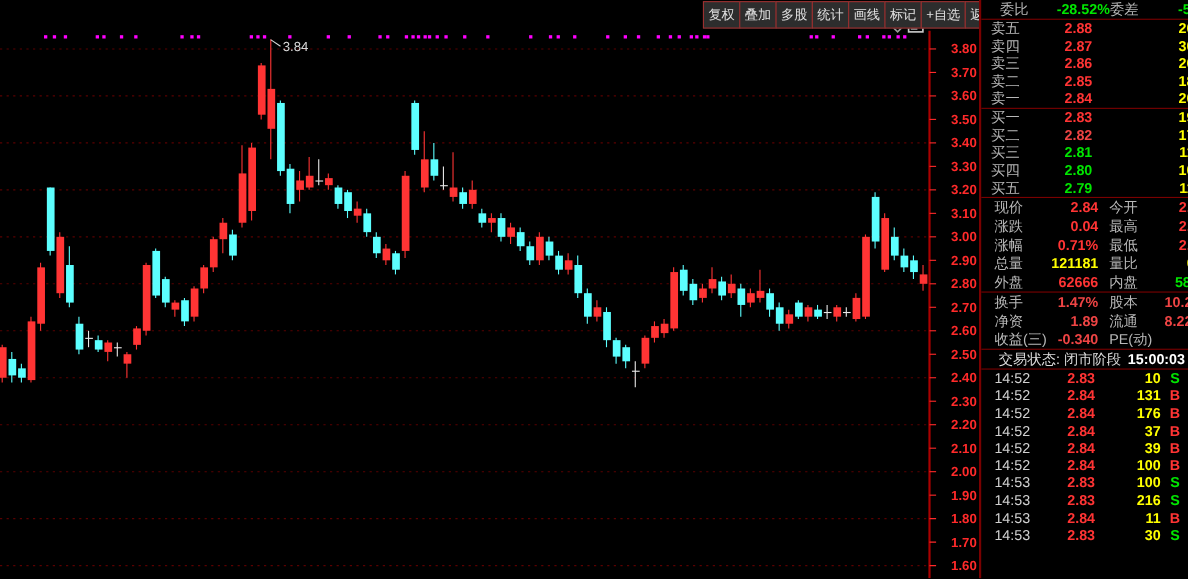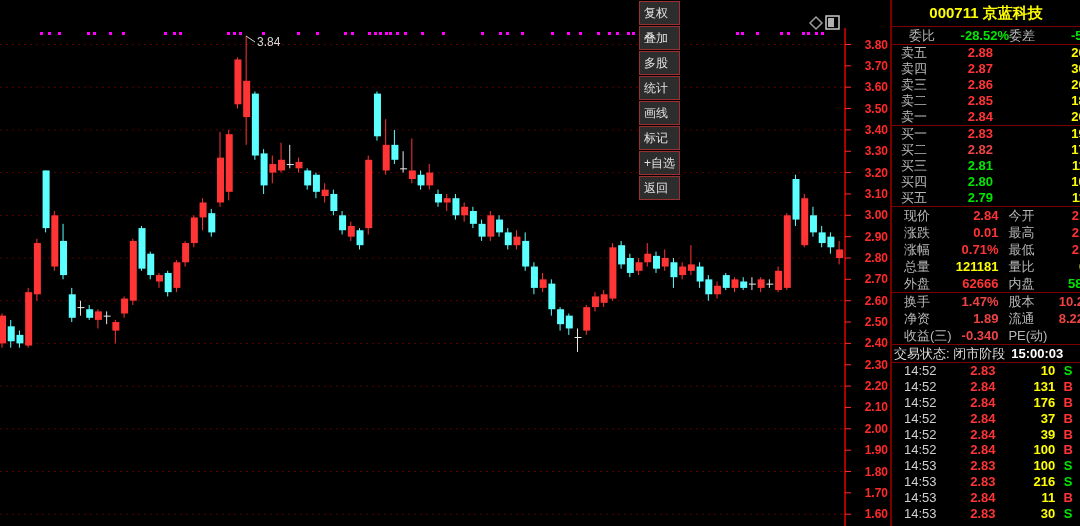--- a/index.html
+++ b/index.html
@@ -1,21 +1,21 @@
 <!DOCTYPE html>
 <html><head>
 <meta charset="utf-8">
 <style>
   html,body{margin:0;padding:0;background:#000;}
   #screen{position:relative;width:1080px;height:526px;background:#000;overflow:hidden;
           font-family:"Liberation Sans","DejaVu Sans",sans-serif;}
   
   #chart-svg{position:absolute;left:0;top:0;}
   
-  #toolbar{position:absolute;left:640px;top:0;height:19px;display:flex;flex-direction:column;}
+  #toolbar{position:absolute;left:640px;top:0;height:19px;display:flex;}
   .tb-btn{box-sizing:border-box;height:25px;margin-top:1px;margin-left:-1px;
           border:1px solid #9c2f2f;background:#2d2d2d;color:#e2e2e2;
           font-size:12px;line-height:22px;padding:0 4px;white-space:nowrap;cursor:pointer;}
   
   #panel{position:absolute;left:890px;top:0;width:190px;height:526px;background:#000;
          border-left:2px solid #7a0000;box-sizing:border-box;overflow:hidden;font-size:13px;}
   .sep{border-bottom:1px solid #7a0000;}
   #title-row{height:26px;line-height:26px;text-align:center;color:#ffff00;
              font-weight:bold;font-size:15px;white-space:nowrap;}
   .prow{display:flex;height:16px;line-height:16px;white-space:nowrap;width:205px;}
@@ -28,21 +28,21 @@
   .ob-price{width:56px;text-align:right;}
   .ob-vol{width:100px;text-align:right;}
   .q-l1{width:52px;padding-left:12px;}
   .q-v1{width:44px;text-align:right;}
   .q-l2{width:40px;margin-left:10px;}
   .q-v2{width:50px;text-align:right;}
   .wb-l1{width:36px;padding-left:17px;}
   .wb-v1{width:64px;text-align:right;}
   .wb-l2{width:36px;margin-left:0;}
   .wb-v2{width:52px;text-align:right;}
-  #session-row{height:17px;line-height:17px;white-space:nowrap;padding-left:2px;color:#dcdcdc;}
+  #session-row{height:17px;line-height:17px;white-space:nowrap;padding-left:16px;color:#dcdcdc;}
   #session-row .t{color:#ffffff;font-weight:bold;margin-left:6px;}
   .tick-row{display:flex;height:15.9px;line-height:15.9px;white-space:nowrap;width:205px;}
   .t-time{width:40px;padding-left:12px;color:#d0d0d0;}
   .t-price{width:52px;text-align:right;font-weight:bold;}
   .t-vol{width:60px;text-align:right;font-weight:bold;}
   .t-side{width:26px;text-align:center;font-weight:bold;}
   .t-extra{width:16px;text-align:right;color:#ffffff;font-weight:bold;}
 </style>
 </head>
 <body>
@@ -377,25 +377,20 @@
       <div class="tb-btn">叠加</div>
       <div class="tb-btn">多股</div>
       <div class="tb-btn">统计</div>
       <div class="tb-btn">画线</div>
       <div class="tb-btn">标记</div>
       <div class="tb-btn">+自选</div>
       <div class="tb-btn">返回</div>
     </div>
 
   <div id="panel">
-    <div id="title-row" class="sep">
-      <span>000711</span>
-      <span> </span>
-      <span>京蓝科技</span>
-    </div>
     <div class="prow17 sep">
       <span class="lab wb-l1">委比</span>
       <span class="val wb-v1 c-green">-28.52%</span>
       <span class="lab wb-l2">委差</span>
       <span class="val wb-v2 c-green">-564</span>
     </div>
     <div id="sell-levels" class="sep">
         <div class="prow">
           <span class="lab ob-label">卖五</span>
           <span class="val ob-price c-red">2.88</span>
@@ -451,21 +446,21 @@
       </div>
     <div id="quote-rows" class="sep">
         <div class="prow17">
           <span class="lab q-l1">现价</span>
           <span class="val q-v1 c-red">2.84</span>
           <span class="lab q-l2">今开</span>
           <span class="val q-v2 c-red">2.84</span>
         </div>
         <div class="prow17">
           <span class="lab q-l1">涨跌</span>
-          <span class="val q-v1 c-red">0.01</span>
+          <span class="val q-v1 c-red">0.04</span>
           <span class="lab q-l2">最高</span>
           <span class="val q-v2 c-red">2.88</span>
         </div>
         <div class="prow17">
           <span class="lab q-l1">涨幅</span>
           <span class="val q-v1 c-red">0.71%</span>
           <span class="lab q-l2">最低</span>
           <span class="val q-v2 c-red">2.77</span>
         </div>
         <div class="prow17">

